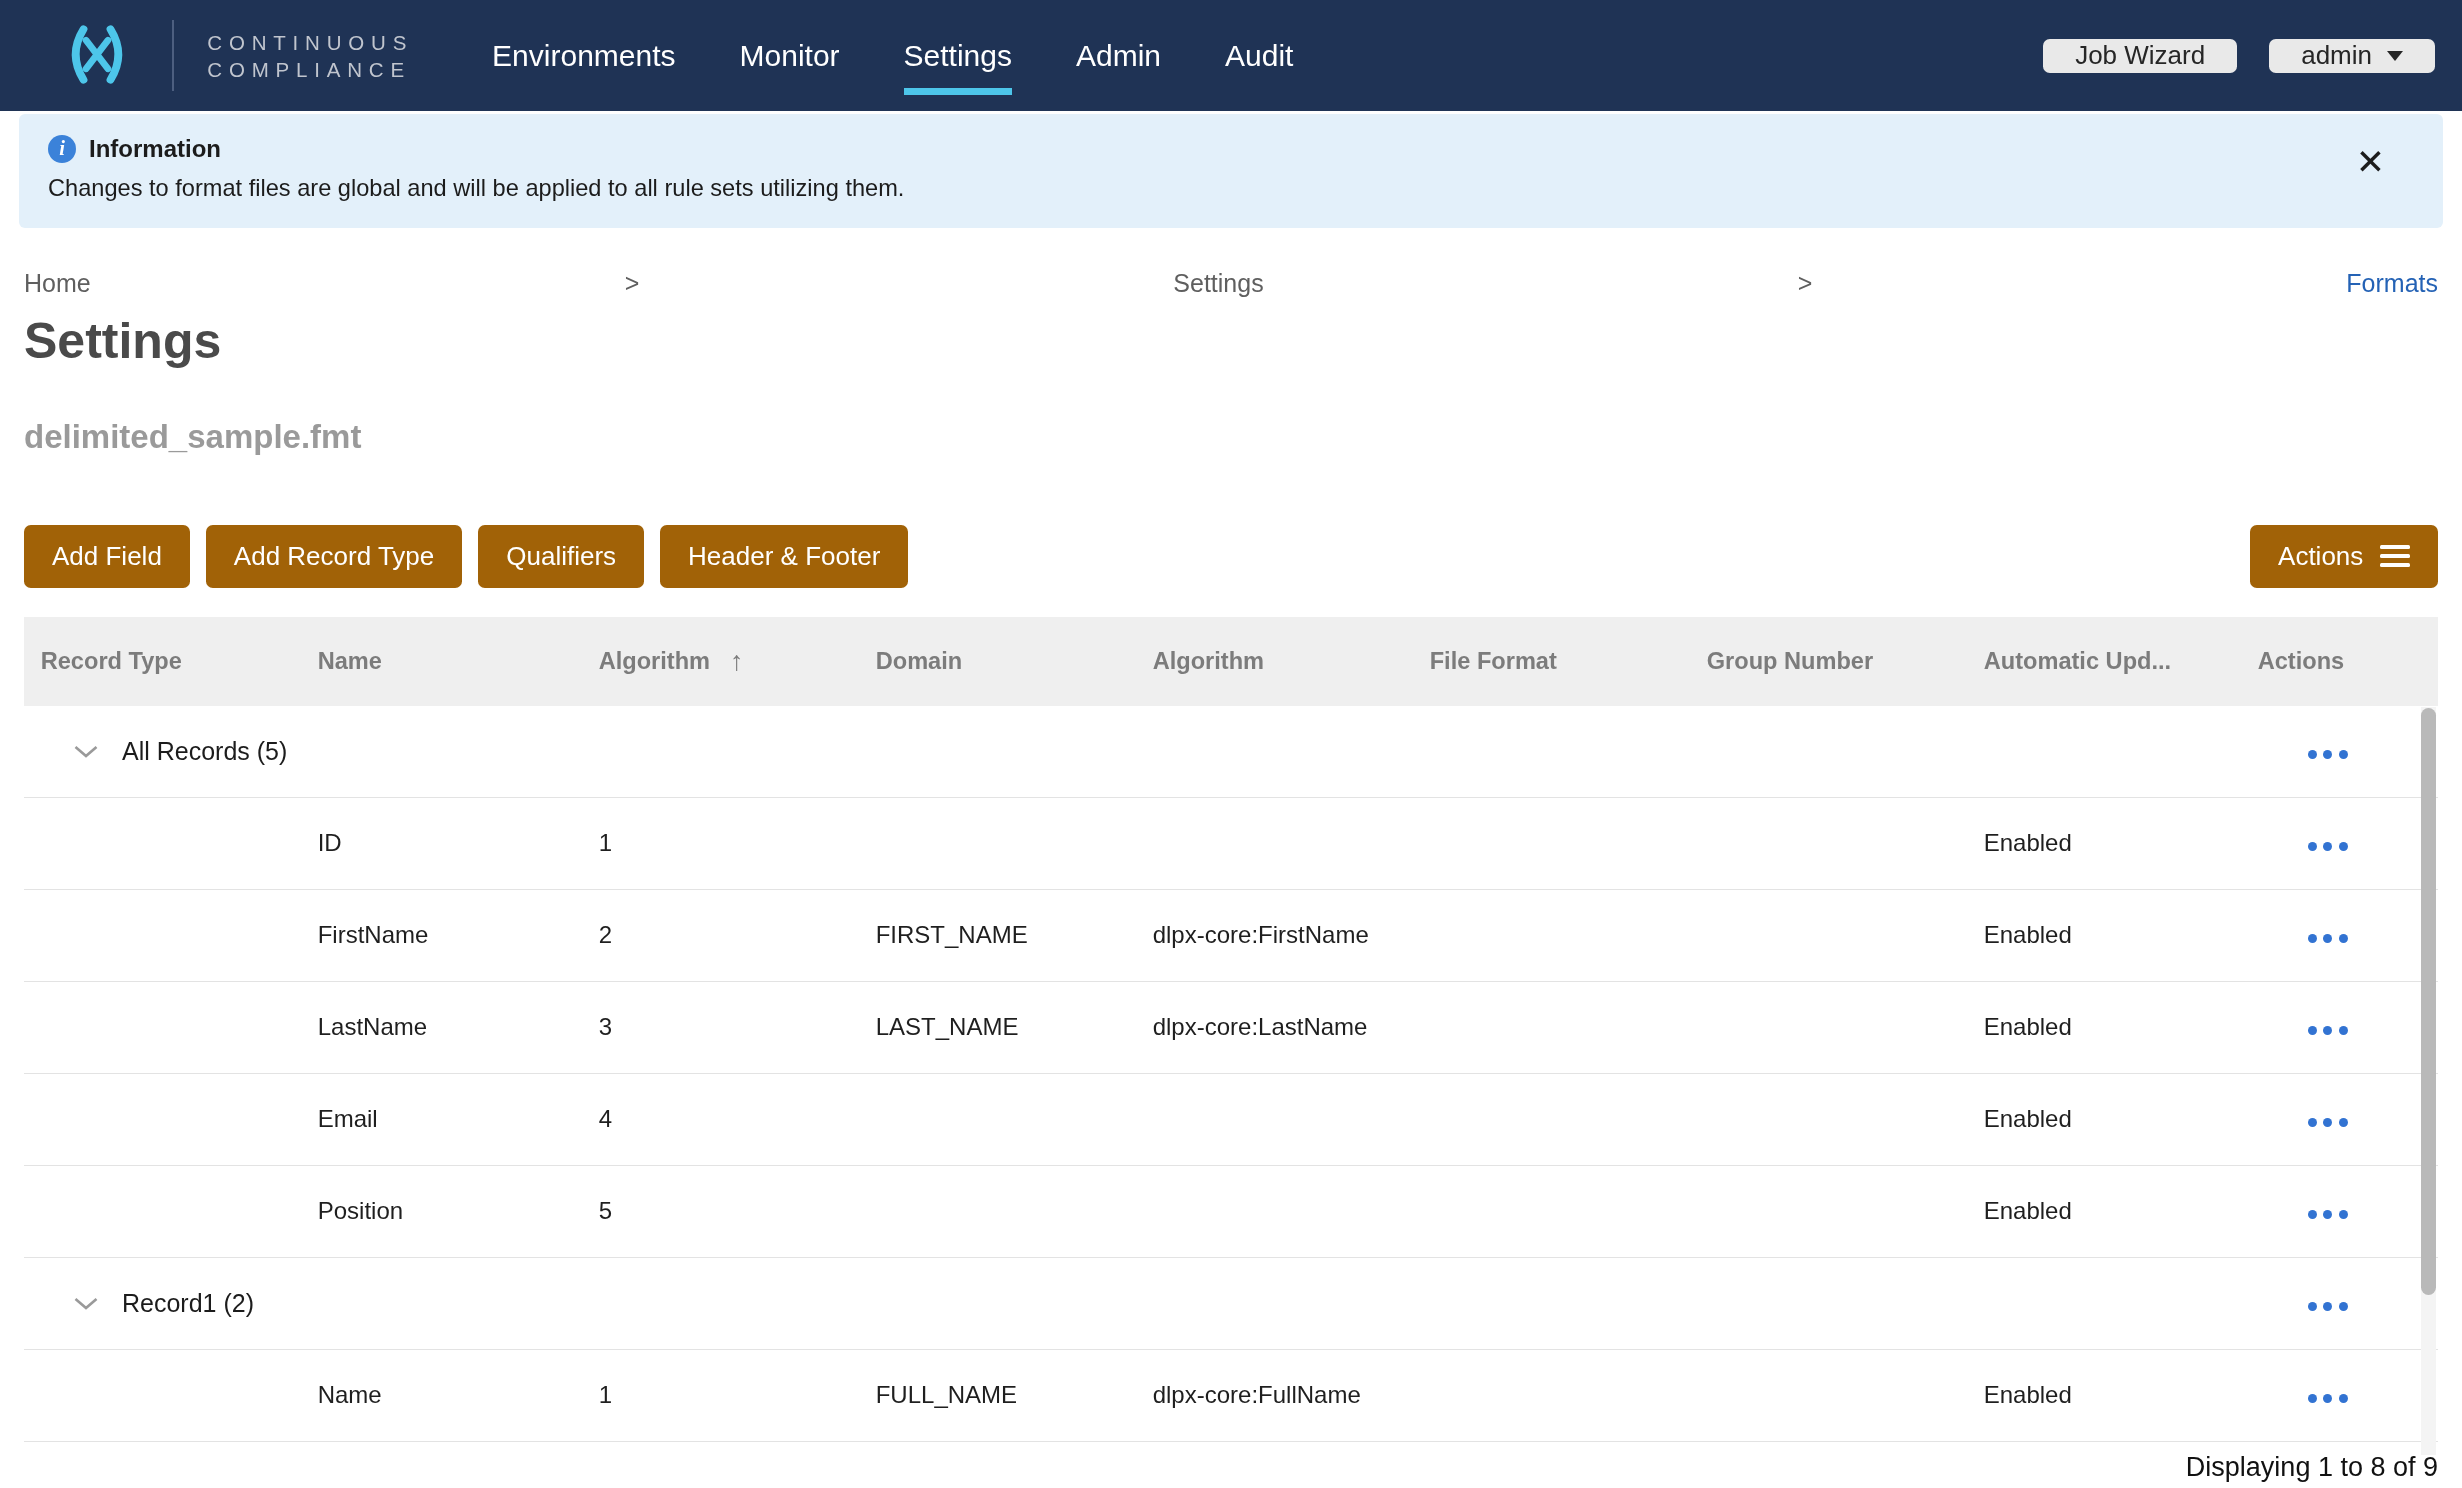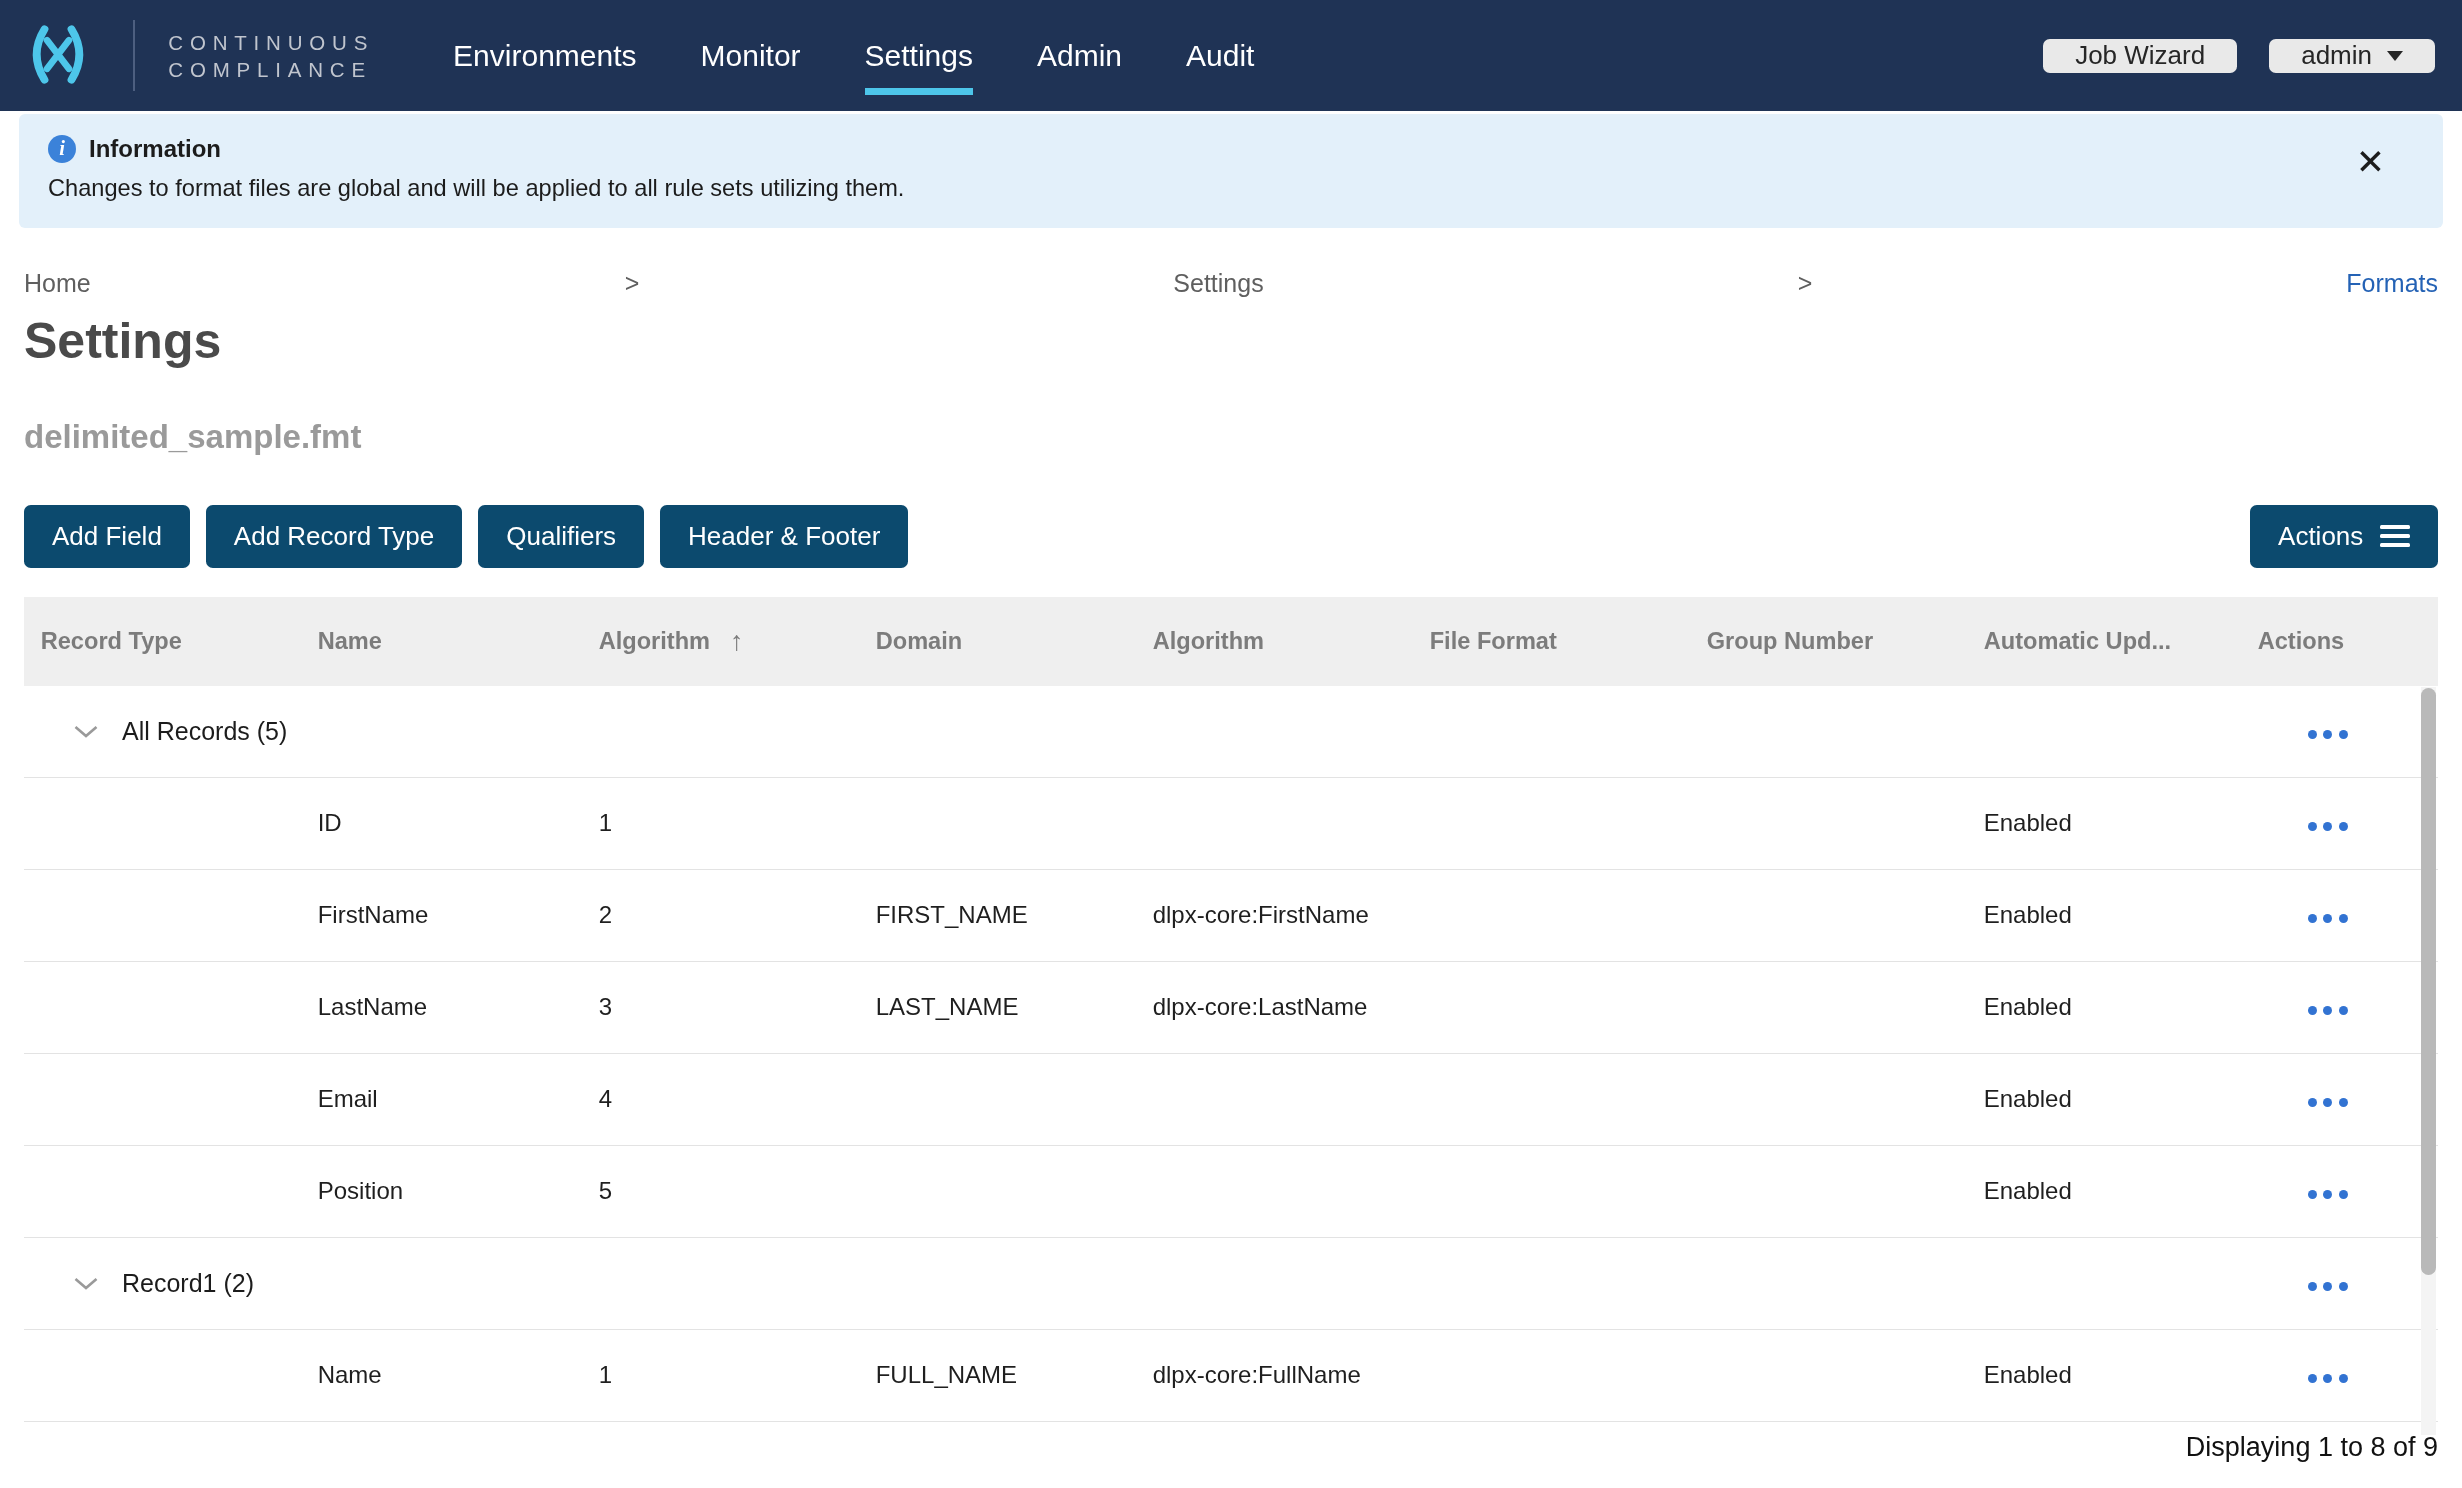--- a/index.html
+++ b/index.html
@@ -2,21 +2,21 @@
 <html style="font-size:12px"><head>
 <meta charset="utf-8">
 <title>Continuous Compliance — Settings</title>
 <style>
   * { margin:0; padding:0; box-sizing:border-box; }
   html,body { width:2462px; height:1488px; background:#ffffff;
               font-family:"Liberation Sans", sans-serif; overflow:hidden; }
 
   
   .navbar { height:111px; background:#1f3355; display:flex; align-items:center; }
-  .brand { display:flex; align-items:center; padding-left:13px; }
+  .brand { display:flex; align-items:center; padding-left:13px;margin-left:39px; }
   .brand-divider { width:2.3px; height:71px; background:#4d5f80; margin:0 33px 0 30px; }
   .brand-text { color:#c0c5ce; font-size:20.5px; letter-spacing:6.8px; line-height:27px; font-weight:400; }
   .nav { display:flex; margin-left:79px; height:111px; align-items:center; }
   .nav-item { color:#ffffff; font-size:30px; margin-right:64px; position:relative;
               height:132px; display:flex; align-items:center; cursor:pointer; }
   .nav-item.active::after { content:""; position:absolute; left:0; right:0; bottom:27px;
               height:6.8px; background:#4dc6ea; }
   .nav-spacer { flex:1; }
   .nav-buttons { display:flex; gap:32px; margin-right:27px; align-items:center; }
   .gray-btn { background:#e9e9e9; color:#262626; font-size:26px; height:34px; border-radius:6.8px;
@@ -40,23 +40,23 @@
   
   .content { padding:0 24px; }
   .breadcrumb { margin-top:41px; font-size:25px; color:#5f5f5f; display:flex; gap:27px;justify-content:space-between; }
   .breadcrumb .crumb { cursor:pointer; }
   .breadcrumb .crumb.current { color:#2462b5; }
   .page-title { margin-top:13.7px; font-size:50px; font-weight:bold; color:#4a4a4a; }
   .page-subtitle { margin-top:48px; font-size:33px; font-weight:bold; color:#9a9a9a; }
 
   
   .toolbar { margin-top:49px; display:flex; align-items:center; }
-  .blue-btn { background:#0c4a6e; color:#ffffff; font-size:26px; height:63px; border-radius:6.8px;
+  .blue-btn { background:#a16207; color:#ffffff; font-size:26px; height:63px; border-radius:6.8px;
               border:none; padding:0 28px; margin-right:16px; cursor:pointer;
-              font-family:"Liberation Sans", sans-serif; }
+              font-family:"Liberation Sans", sans-serif;margin-top:20px; }
   .actions-btn { margin-left:auto; margin-right:0; display:flex; align-items:center; gap:16.7px; }
   .hamburger { display:flex; flex-direction:column; justify-content:space-between; width:30px; height:22px; }
   .hamburger span { height:3.8px; background:#ffffff; border-radius:1.5px; }
 
   
   .table { margin-top:29px; position:relative; }
   .thead, .trow { display:grid;
       grid-template-columns:277px 281px 277px 277px 277px 277px 277px 274px 1fr;
       align-items:center; }
   .thead { height:89px; background:#efefef; }

